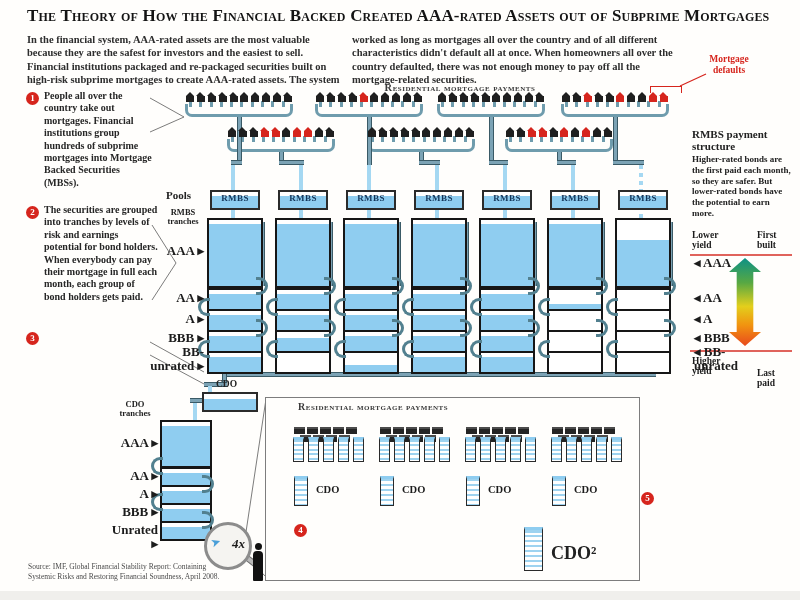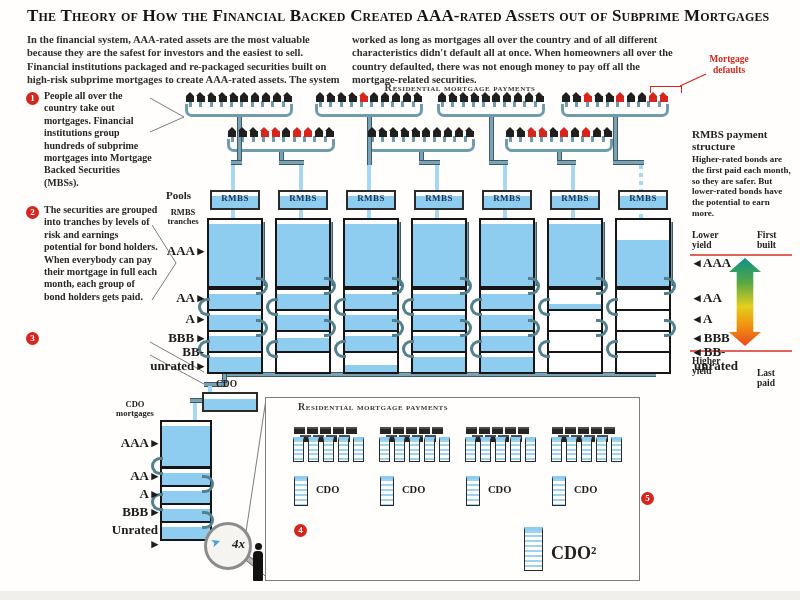--- a/index.html
+++ b/index.html
@@ -118,21 +118,21 @@
   <div class="abs" style="left:692px;top:154px;width:102px;font-size:9px;font-weight:600;line-height:1.2;z-index:3;">Higher-rated bonds are the first paid each month, so they are safer. But lower-rated bonds have the potential to earn more.</div>
   <div class="yieldlbl" style="left:692px;top:230px;width:36px;">Lower yield</div>
   <div class="yieldlbl" style="left:757px;top:230px;width:32px;">First built</div>
   <div class="redline" style="left:690px;top:254px;width:102px;"></div>
   <div id="yield-arrow"></div>
   <div class="redline" style="left:690px;top:350px;width:102px;"></div>
   <div class="yieldlbl" style="left:692px;top:356px;width:38px;">Higher yield</div>
   <div class="yieldlbl" style="left:757px;top:352px;width:32px;margin-top:16px;">Last paid</div>
 
   <div class="abs" style="left:216px;top:379px;font-size:9.5px;font-weight:bold;z-index:3;">CDO</div>
-  <div class="abs" style="left:112px;top:400px;width:46px;text-align:center;font-size:8.5px;font-weight:600;line-height:1.1;z-index:3;">CDO mortgages</div>
+  <div class="abs" style="left:112px;top:400px;width:46px;text-align:center;font-size:8.5px;font-weight:600;line-height:1.1;z-index:3;">CDO tranches</div>
 
   <div id="diagram">
       <div class="hgroup" style="left: 186px; top: 96px;">
         <span class="house"></span>
         <span class="house"></span>
         <span class="house"></span>
         <span class="house"></span>
         <span class="house"></span>
         <span class="house"></span>
         <span class="house"></span>
@@ -539,14 +539,15 @@
   <div class="mcdo" style="left:524px;top:527px;width:19px;height:44px;"></div>
   <div class="abs" style="left:551px;top:543px;font-size:18px;font-weight:bold;z-index:3;">CDO²</div>
 
   <div id="magnifier">
     <span class="mag-arrow">➤</span>
     <span class="mag-x">4x</span>
   </div>
   <div id="mag-handle"></div>
   <div id="person"></div>
 
+  <div id="source-note">Source: IMF, Global Financial Stability Report: Containing Systemic Risks and Restoring Financial Soundness, April 2008.</div>
   <div id="bottom-strip"></div>
 </div>
 
 </body></html>

